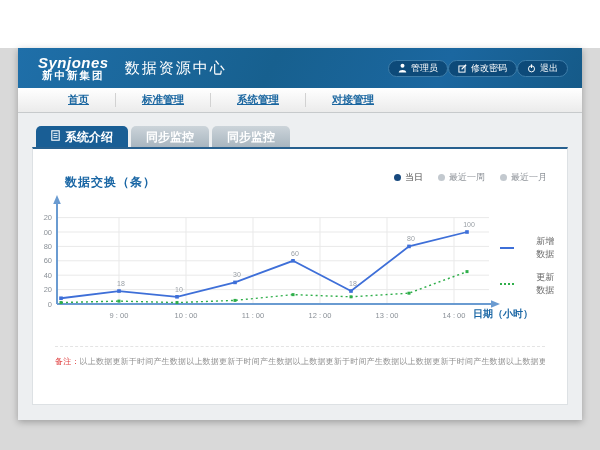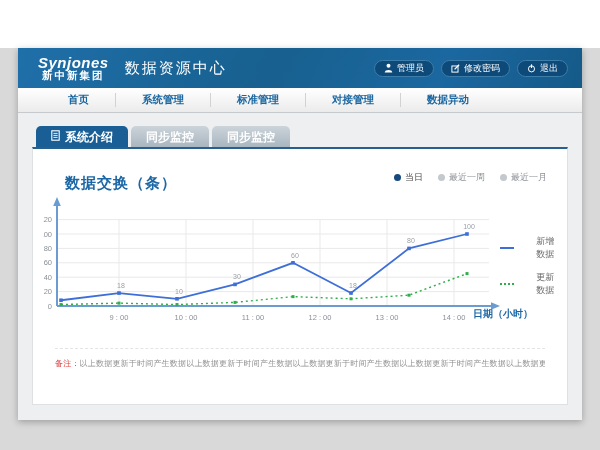--- a/index.html
+++ b/index.html
@@ -8,49 +8,49 @@
   .top-strip { position:absolute; left:0; top:0; width:600px; height:48px; background:#fff; }
   .window { position:absolute; left:18px; top:48px; width:564px; height:372px; background:#edeff1; box-shadow:0 2px 7px rgba(0,0,0,.28); }
 
   
   .hdr { display:flex; align-items:center; height:40px; padding:0 14px 0 20px;
          background:linear-gradient(115deg,#1f6fa9 0%,#17608f 45%,#1b67a0 75%,#155a88 100%); }
   .logo { text-align:center; margin-right:16px; line-height:1.05; }
   .logo .l1 { color:#fff; font-size:15px; font-weight:bold; font-style:italic; letter-spacing:.5px; }
   .logo .l2 { color:#fff; font-size:10.5px; font-weight:bold; letter-spacing:2px; }
   .app-title { color:#fff; font-size:15px; letter-spacing:2px; }
-  .hdr-right { margin-left:auto; display:flex; gap:7px; }
+  .hdr-right { margin-left:auto; display:flex; }
   .pill { display:flex; align-items:center; gap:4px; background:#0d4a79; border:1px solid #3d7da9;
           border-radius:9px; color:#fff; font-size:9px; padding:2px 9px; height:17px; cursor:pointer; }
   .pill svg { display:block; }
 
   
   .nav { display:flex; align-items:center; height:25px; background:linear-gradient(#ffffff,#ebebeb);
          border-bottom:1px solid #c7cacc; padding-left:24px; }
-  .nav-item { color:#1a66a0; font-weight:bold; font-size:10.5px; padding:0 26px; cursor:pointer; }
+  .nav-item { color:#1a66a0; font-weight:bold; font-size:10.5px; padding:0 26px; cursor:pointer;text-decoration:underline; }
   .nav-item + .nav-item { border-left:1px solid #d2d2d2; }
 
   
   .content { padding:13px 14px 0; }
   .tabs { display:flex; margin-left:4px; }
   .tab { display:flex; align-items:center; gap:5px; padding:4px 15px 3px; font-size:12px; font-weight:bold;
          border-radius:5px 5px 0 0; margin-right:3px; height:21px; cursor:pointer; }
   .tab.active { background:#195e95; color:#fff; }
   .tab.inactive { background:linear-gradient(#ccd4da,#a9b6c0); color:#fff; }
   .panel { position:relative; background:#fff; border:1px solid #dde1e4; border-top:2px solid #27608f; height:258px; }
 
   
   .filters { position:absolute; top:22px; right:20px; display:flex; gap:15px; }
   .filter { display:flex; align-items:center; font-size:9px; color:#8b9096; cursor:pointer; }
   .radio-dot { width:7px; height:7px; border-radius:50%; background:#c3c9cf; margin-right:4px; }
   .filter.selected { color:#4a4a4a; }
   .filter.selected .radio-dot { background:#17497e; }
 
   
-  .y-title { margin:25px 0 0 32px; font-size:15px; font-weight:bold; color:#1b67a5; letter-spacing:1px; }
+  .y-title { margin:25px 0 0 32px; font-size:12px; font-weight:bold; color:#1b67a5; letter-spacing:1px; }
   svg.chart { display:block; margin:1px 0 0 10px; }
   .grid { stroke:#e9e9e9; stroke-width:1; }
   .axis { stroke:#6a9bd1; stroke-width:2; }
   .axisfill { fill:#6a9bd1; }
   .ytick { font-size:7.5px; fill:#8a9097; }
   .xtick { font-size:7.5px; fill:#8a9097; }
   .plabel { font-size:7px; fill:#9aa0a6; }
   .x-title { position:absolute; right:34px; top:158px; font-size:10px; font-weight:bold; color:#1b67a5; }
   .side-legend { position:absolute; right:5px; top:86px; width:62px; }
   .leg-row { display:flex; align-items:center; gap:22px; margin-bottom:10px; font-size:9px; color:#666; }
@@ -100,24 +100,23 @@
               <line x1="5" y1="0.4" x2="5" y2="4.4" stroke="#fff" stroke-width="1.3"></line>
             </svg>
         </span>
         <span>退出</span>
       </div>
     </div>
   </div>
 
   <div class="nav">
     <div class="nav-item">首页</div>
+    <div class="nav-item">标准管理</div>
     <div class="nav-item">系统管理</div>
-    <div class="nav-item">标准管理</div>
     <div class="nav-item">对接管理</div>
-    <div class="nav-item">数据异动</div>
   </div>
 
   <div class="content">
     <div class="tabs">
       <div class="tab active">
         <span>
           <svg width="9" height="11" viewBox="0 0 9 11">
               <rect x="0.8" y="0.8" width="7.4" height="9.4" fill="none" stroke="#fff" stroke-width="1.1"></rect>
               <line x1="2.4" y1="3.4" x2="6.6" y2="3.4" stroke="#fff" stroke-width="0.9"></line>
               <line x1="2.4" y1="5.4" x2="6.6" y2="5.4" stroke="#fff" stroke-width="0.9"></line>

